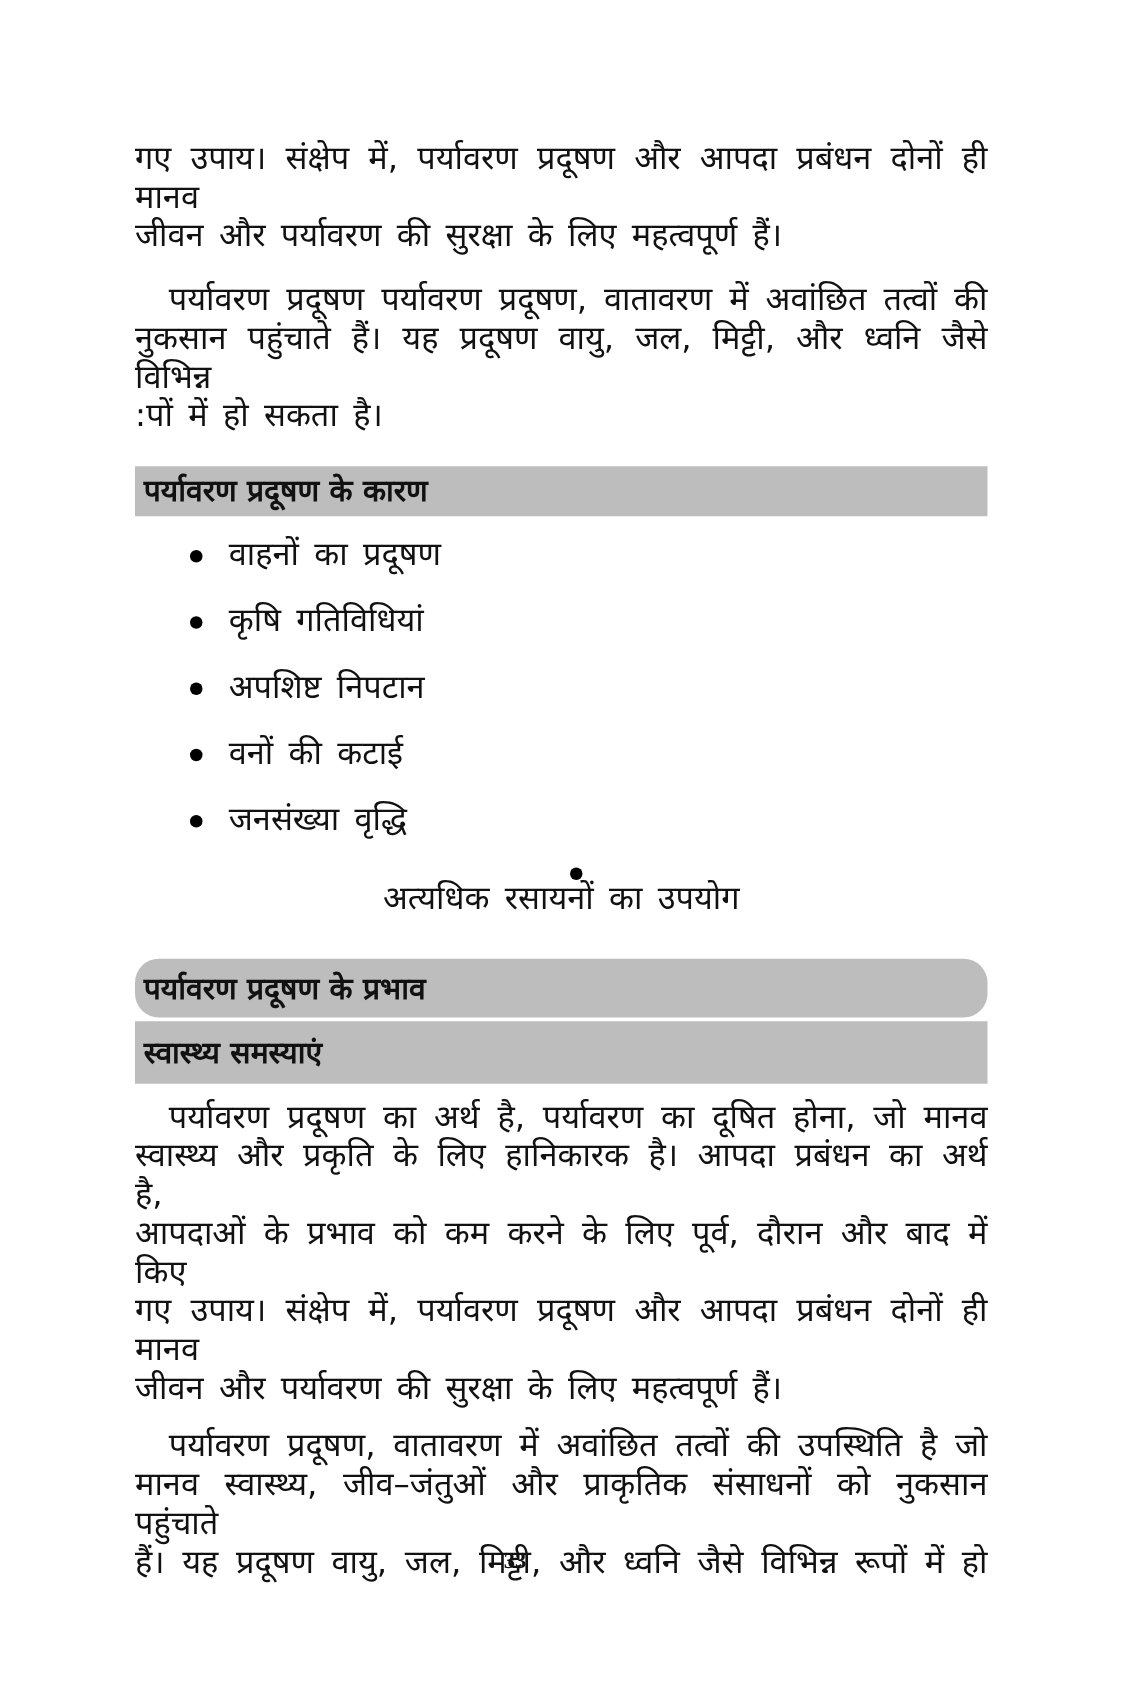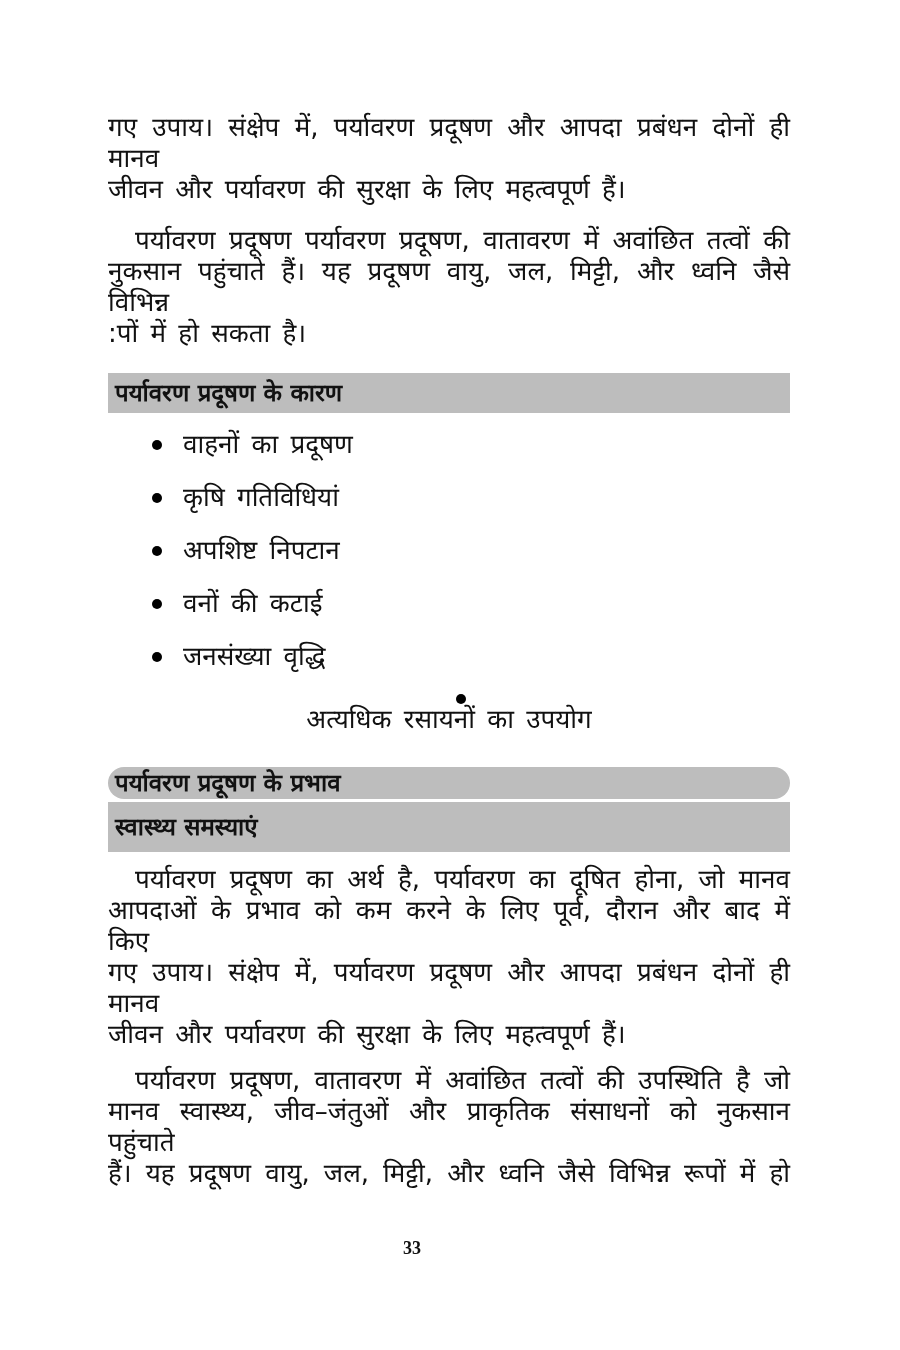--- a/index.html
+++ b/index.html
@@ -37,21 +37,21 @@
 
   .hbar {
     background: var(--heading-bg);
     display: flex; align-items: center;
     padding-left: 7px;
     font-size: 24px; font-weight: bold;
     line-height: 1;
   }
   .hbar-causes { margin-top: 24px; height: 40px; }
   .hgroup { margin-top: 32px; }
-  .hbar-effects { height: 32px; margin-bottom: 3px; border-radius: 19px; }
+  .hbar-effects { height: 47px; margin-bottom: 3px; border-radius: 19px; }
   .hbar-health { height: 50px; }
 
   ul.causes { margin-top: 16px; list-style: none; }
   ul.causes li {
     display: flex; align-items: center;
     font-size: 26px; line-height: 31px;
     word-spacing: 4px;
     margin-bottom: 22px;
   }
   ul.causes li:last-child { margin-bottom: 0; flex-direction: column; }
@@ -124,20 +124,21 @@
       <div class="hbar hbar-effects">
         <span>पर्यावरण प्रदूषण के प्रभाव</span>
       </div>
       <div class="hbar hbar-health">
         <span>स्वास्थ्य समस्याएं</span>
       </div>
     </div>
 
     <div class="para p3">
       <div class="line indent">पर्यावरण प्रदूषण का अर्थ है, पर्यावरण का दूषित होना, जो मानव</div>
+      <div class="line">स्वास्थ्य और प्रकृति के लिए हानिकारक है। आपदा प्रबंधन का अर्थ है,</div>
       <div class="line">आपदाओं के प्रभाव को कम करने के लिए पूर्व, दौरान और बाद में किए</div>
       <div class="line">गए उपाय। संक्षेप में, पर्यावरण प्रदूषण और आपदा प्रबंधन दोनों ही मानव</div>
       <div class="line last">जीवन और पर्यावरण की सुरक्षा के लिए महत्वपूर्ण हैं।</div>
     </div>
 
     <div class="para p4">
       <div class="line indent">पर्यावरण प्रदूषण, वातावरण में अवांछित तत्वों की उपस्थिति है जो</div>
       <div class="line">मानव स्वास्थ्य, जीव–जंतुओं और प्राकृतिक संसाधनों को नुकसान पहुंचाते</div>
       <div class="line">हैं। यह प्रदूषण वायु, जल, मिट्टी, और ध्वनि जैसे विभिन्न रूपों में हो</div>
 

